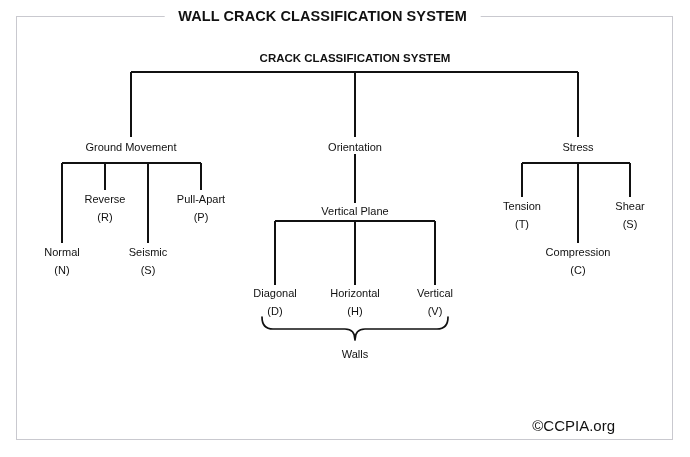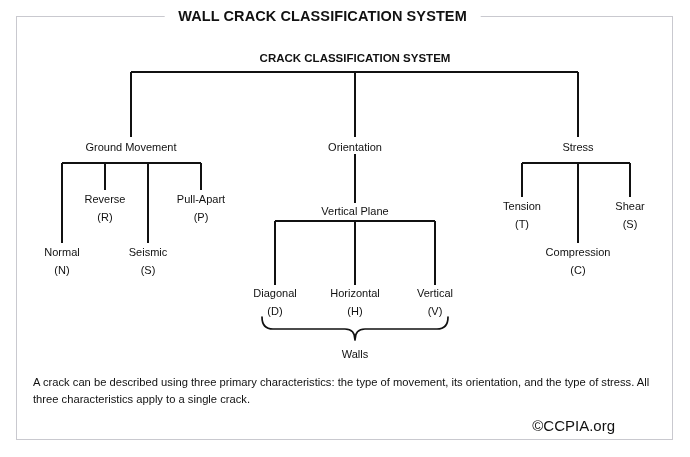--- a/index.html
+++ b/index.html
@@ -157,16 +157,15 @@
     <text class="leaf-label" x="522" y="210" text-anchor="middle">Tension</text>
     <text class="leaf-label" x="522" y="228" text-anchor="middle">(T)</text>
 
     <text class="leaf-label" x="578" y="256" text-anchor="middle">Compression</text>
     <text class="leaf-label" x="578" y="274" text-anchor="middle">(C)</text>
 
     <text class="leaf-label" x="630" y="210" text-anchor="middle">Shear</text>
     <text class="leaf-label" x="630" y="228" text-anchor="middle">(S)</text>
   </svg>
 
-  <div id="caption">A crack can be described using three primary characteristics: the type of movement, its orientation, and the type of stress. All three characteristics apply to a single crack.</div>
   <div id="credit">©CCPIA.org</div>
 
 </div>
 
 </body></html>

